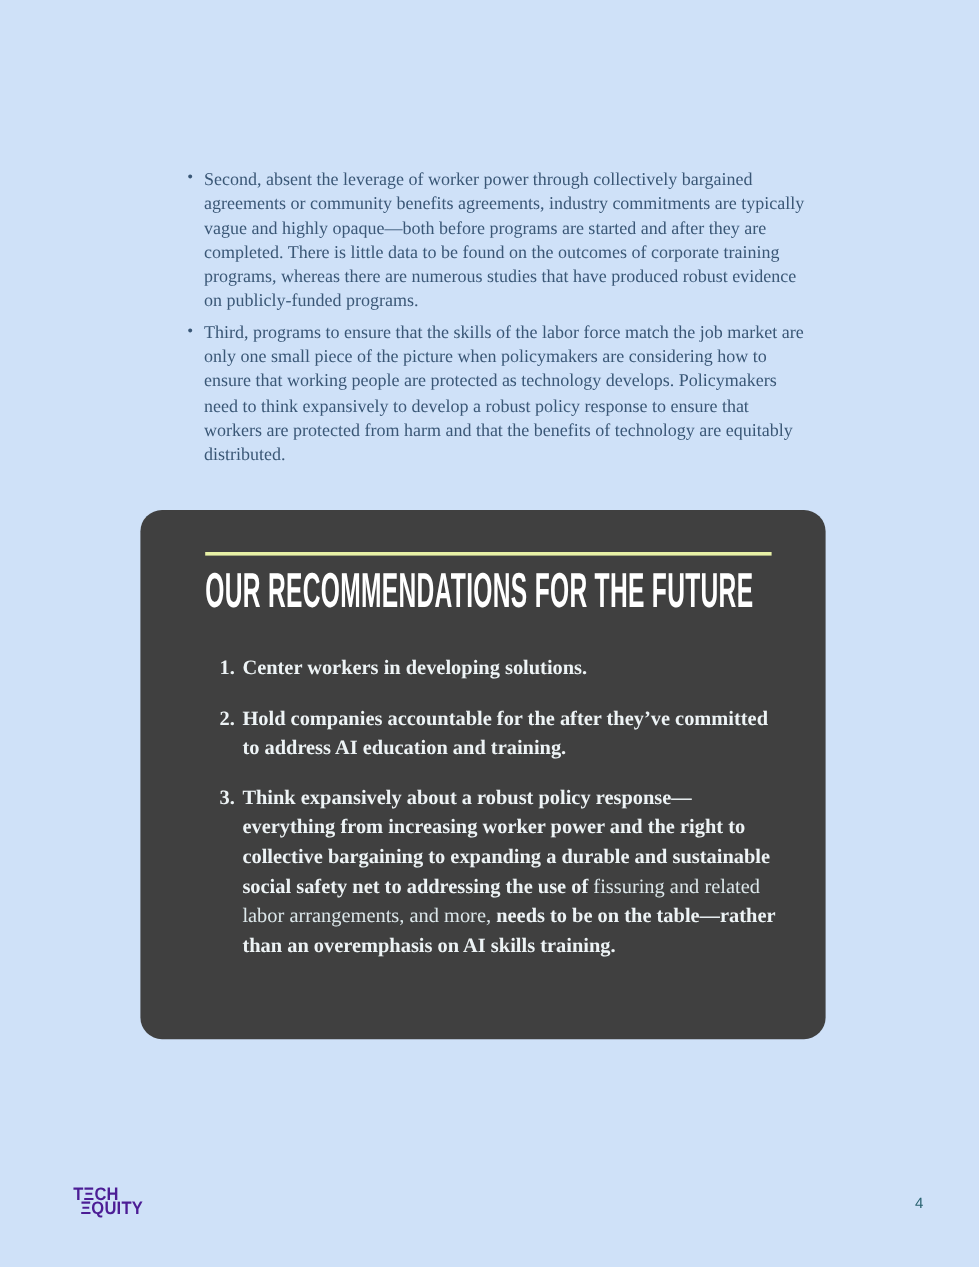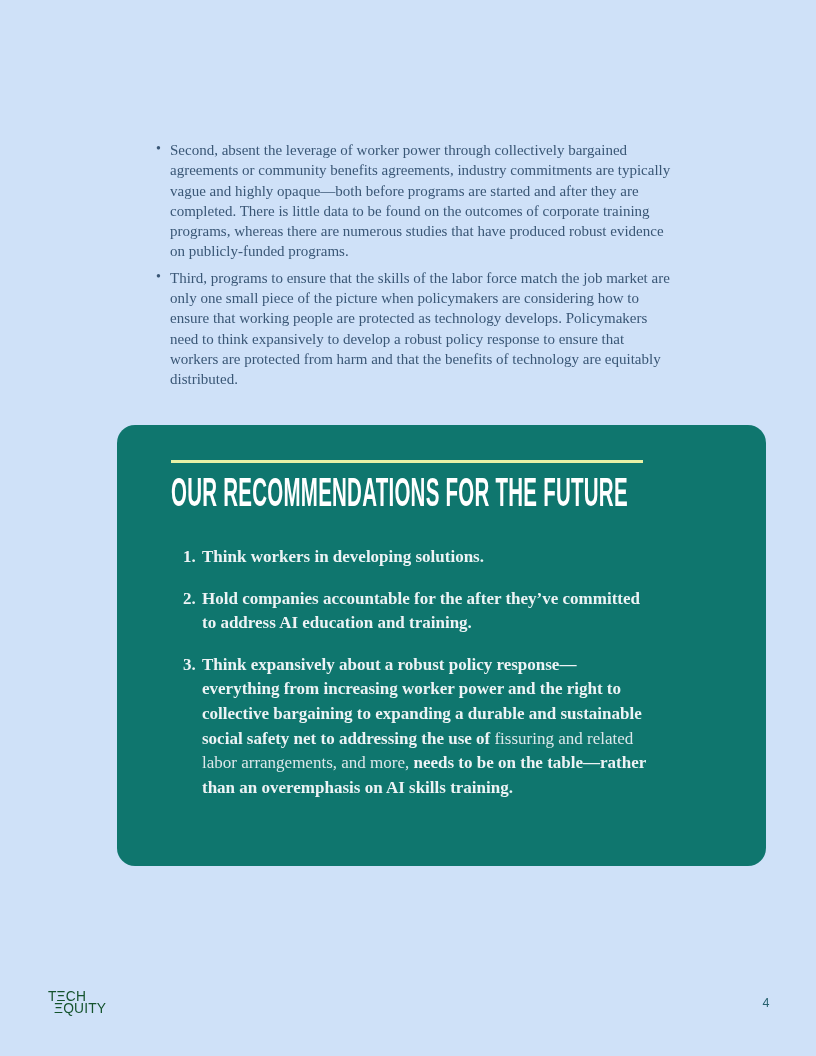--- a/index.html
+++ b/index.html
@@ -35,23 +35,23 @@
     top: -1px;
     font-size: 14px;
     color: #3A5776;
   }
 
   
   .card {
     position: absolute;
     left: 117px;
     top: 425px;
-    width: 649px;
+    width: 571px;
     height: 441px;
-    background: #0f766e;
+    background: #404040;
     border-radius: 18px;
   }
   .accent-rule {
     position: absolute;
     left: 54px;
     top: 35px;
     width: 472px;
     height: 3px;
     background: #E8F1A6;
   }
@@ -81,25 +81,25 @@
   }
   .rec-item { display: flex; margin-bottom: 17px; }
   .rec-item:last-child { margin-bottom: 0; }
   .rec-num { flex: 0 0 19px; }
   .rec-text { flex: 1; }
   .seg-regular { font-weight: normal; color: #DCE7EA; }
 
   
   .footer-logo {
     position: absolute;
-    left: 48px;
+    left: 61px;
     top: 990px;
     font-family: "Liberation Sans", sans-serif;
-    font-weight: normal;
-    color: #14532d;
+    font-weight: bold;
+    color: #4c1d95;
     font-size: 15px;
     line-height: 12px;
     letter-spacing: 0.2px;
   }
   .logo-line1, .logo-line2 { display: block; transform: scaleX(0.92); transform-origin: left center; }
   .logo-line2 { margin-left: 6px; }
   .page-number {
     position: absolute;
     left: 756px;
     top: 996px;
@@ -126,21 +126,21 @@
     </div>
   </div>
 
   <div class="card">
     <div class="accent-rule"></div>
     <div class="card-title">OUR RECOMMENDATIONS FOR THE FUTURE</div>
 
     <div class="rec-list">
       <div class="rec-item">
         <span class="rec-num">1.</span>
-        <span class="rec-text">Think workers in developing solutions.</span>
+        <span class="rec-text">Center workers in developing solutions.</span>
       </div>
       <div class="rec-item">
         <span class="rec-num">2.</span>
         <span class="rec-text">Hold companies accountable for the after they’ve committed to address AI education and training.</span>
       </div>
       <div class="rec-item">
         <span class="rec-num">3.</span>
         <span class="rec-text">
           <span class="seg-bold">Think expansively about a robust policy response—everything from increasing worker power and the right to collective bargaining to expanding a durable and sustainable social safety net to addressing the use of </span><span class="seg-regular">fissuring and related labor arrangements, and more, </span><span class="seg-bold">needs to be on the table—rather than an overemphasis on AI skills training.</span>
         </span>

